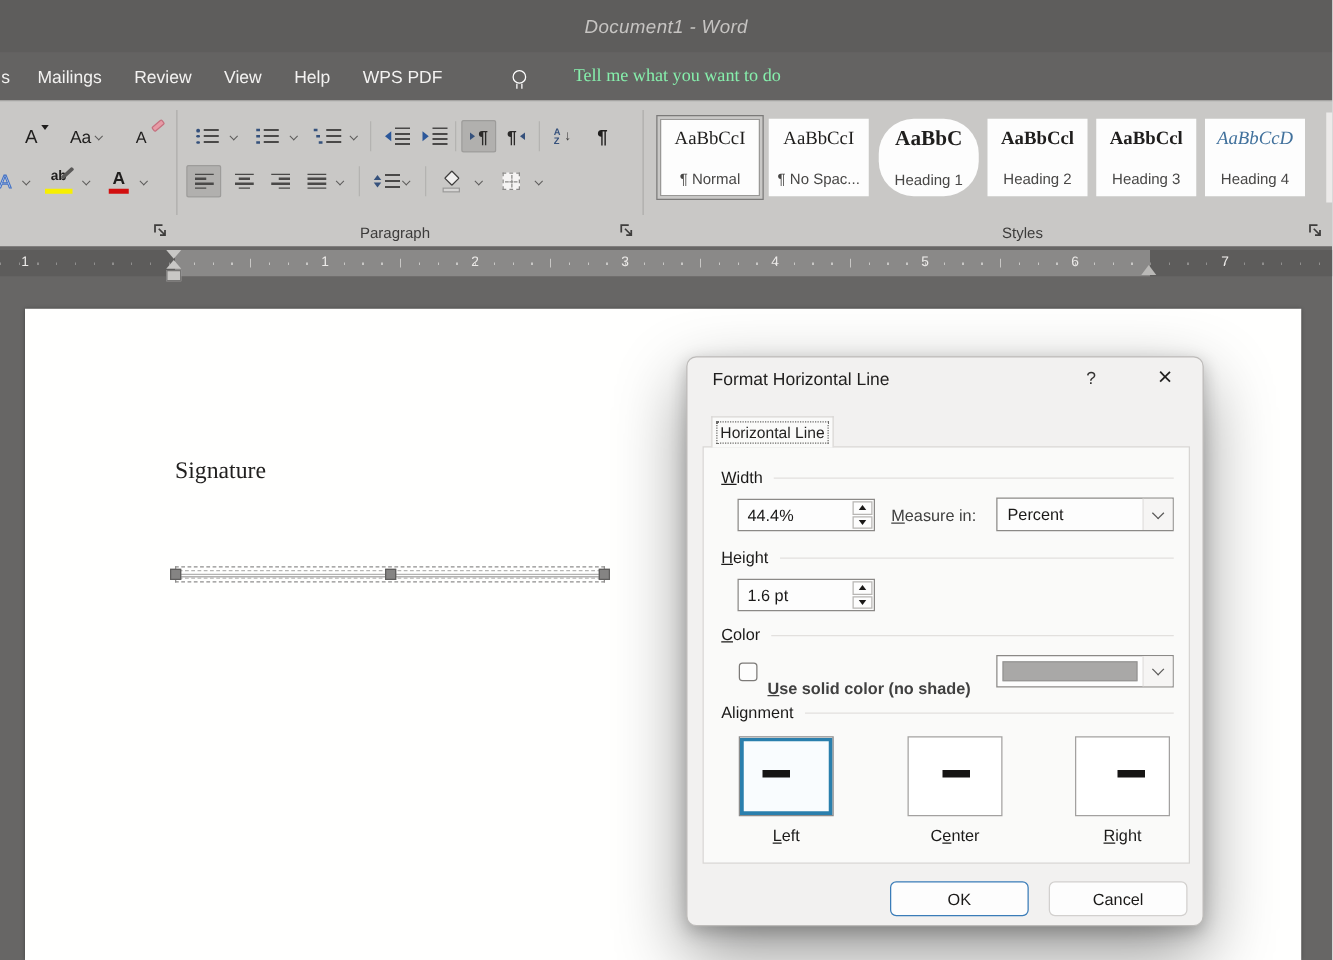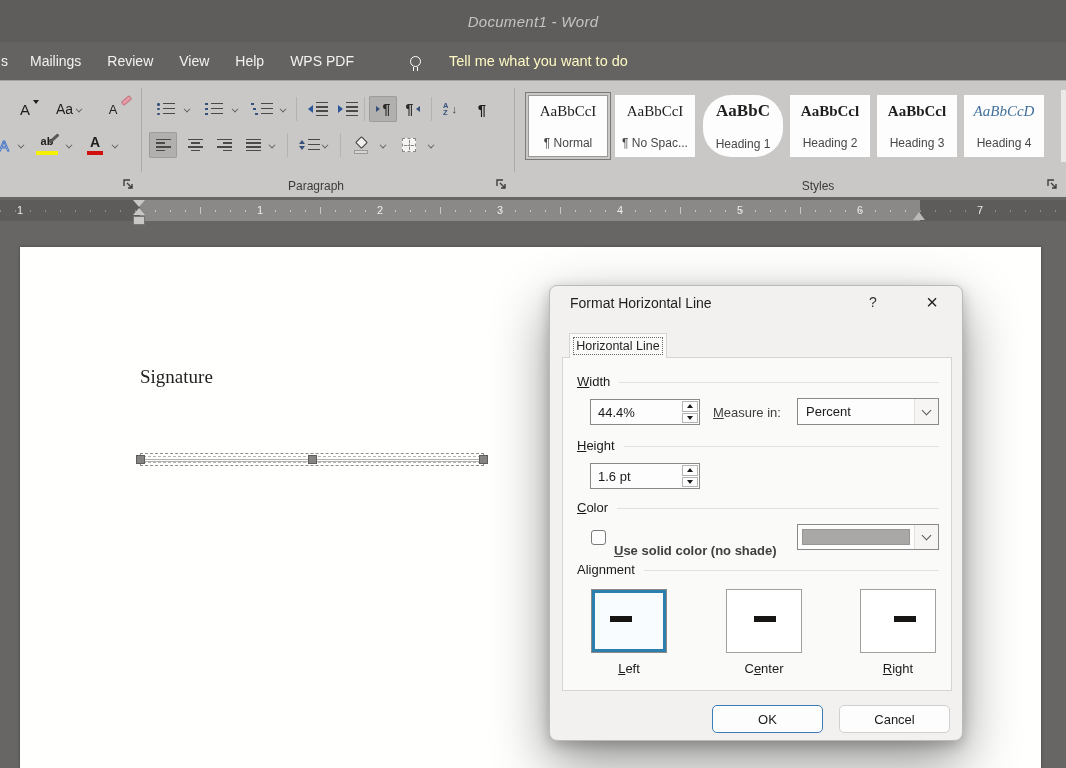--- a/index.html
+++ b/index.html
@@ -7,21 +7,21 @@
   .app { position:relative; width:1066px; height:768px; overflow:hidden; background:#676665; font-family:"Liberation Sans",sans-serif; }
 
   
   .titlebar { position:absolute; left:0; top:0; width:100%; height:42px; background:#5e5d5c;font-style:italic; }
   .wtitle { position:absolute; left:0; right:0; top:13px; text-align:center; color:#c6c4c2; font-size:15px; letter-spacing:.3px; }
   .menubar { position:absolute; left:0; top:42px; width:100%; height:38px; background:#646362; display:flex; align-items:center; padding-left:30px; gap:26px; color:#f3f2f1; font-size:14px; }
   .menutab { cursor:default; white-space:nowrap; }
   .partialtab { position:absolute; left:1px; top:11px; width:8px; overflow:hidden; }
   .bulb { width:11px; height:11px; border:1.6px solid #fff; border-radius:50%; position:relative; margin-left:30px; flex:none; }
   .bulb::after { content:""; position:absolute; left:2.5px; top:10px; width:3px; height:4px; border-left:1.6px solid #fff; border-right:1.6px solid #fff; }
-  .tellme { margin-left:2px; font-size:14.5px; color:#fef9c3; }
+  .tellme { margin-left:12px; font-size:14.5px; color:#86efac;font-family:Liberation Serif, serif; }
 
   
   .ribbon { position:absolute; left:0; top:80px; width:100%; height:117px; background:#c9c8c6; border-top:1px solid #a5a4a2; }
   .vdiv { position:absolute; top:7px; height:84px; width:1px; background:#adacaa; }
   .vdiv2 { position:absolute; width:1px; height:24px; background:#b4b3b1; }
   .grplabel { position:absolute; top:98px; width:110px; text-align:center; font-size:12px; color:#3c3b3a; }
   .launcher { position:absolute; top:97px; width:13px; height:13px; }
   .launcher svg { display:block; }
   .rbtn { position:absolute; height:26px; display:flex; align-items:center; justify-content:center; gap:3px; color:#1f1e1d; }
   .r1 { top:15px; } .r2 { top:51px; }

